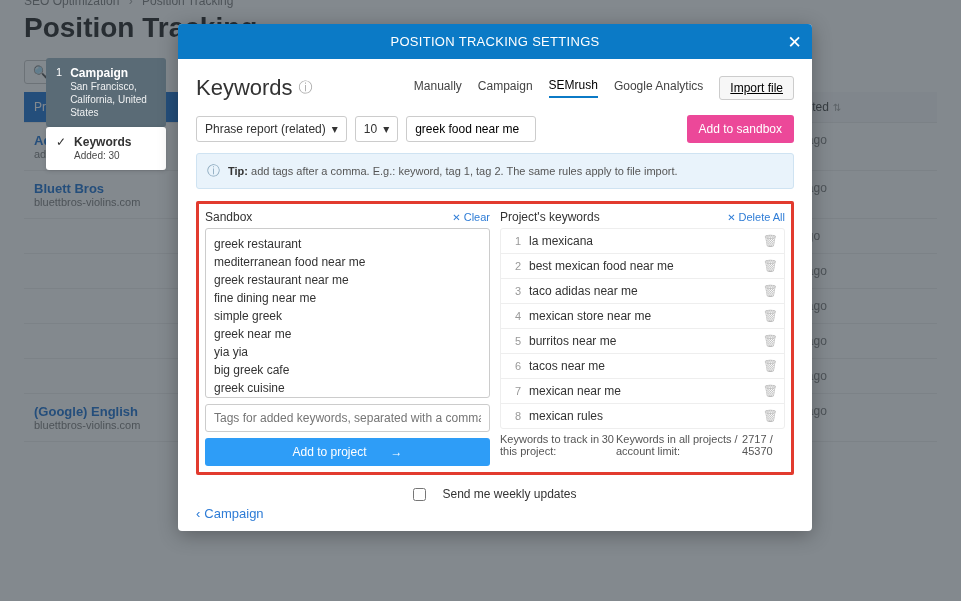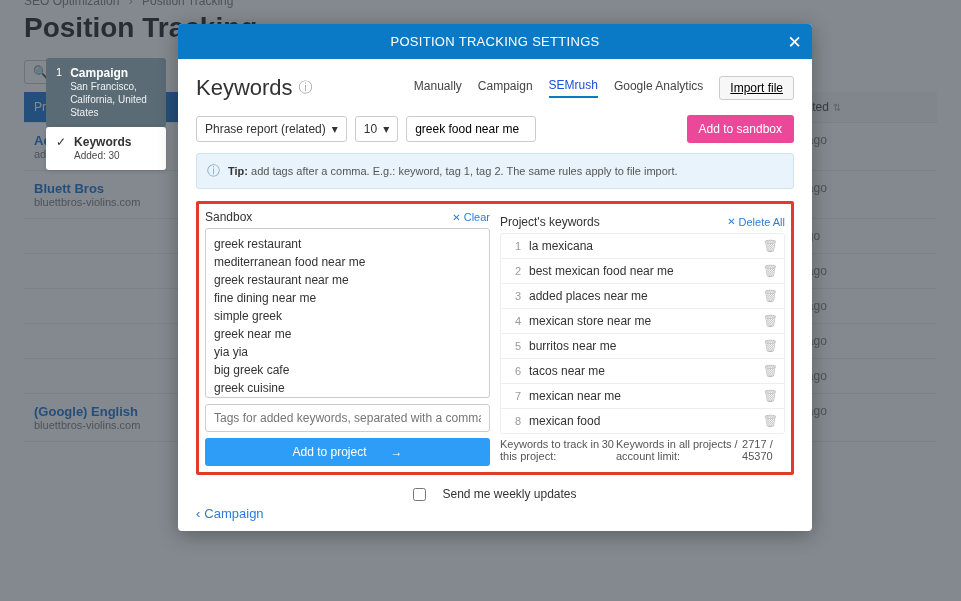--- a/index.html
+++ b/index.html
@@ -48,21 +48,21 @@
   position:relative;
   letter-spacing:0.3px;
 }
 .modal-close { position:absolute; right:10px; top:8px; font-size:17px; cursor:pointer; }
 .modal-body { padding:16px 18px 18px; }
 .kw-head { display:flex; align-items:center; justify-content:space-between; margin-bottom:14px; }
 .kw-title { font-size:22px; font-weight:400; display:flex; align-items:center; gap:6px; }
 .kw-info-icon { color:#aaa; font-size:14px; }
 .kw-tabs { display:flex; align-items:center; gap:16px; font-size:12px; }
 .kw-tab { color:#444; cursor:pointer; padding-bottom:4px; }
-.kw-tab.active { color:#1d4ed8; border-bottom:2px solid #0b7ac6; font-weight:500; }
+.kw-tab.active { color:#000000; border-bottom:2px solid #0b7ac6; font-weight:500; }
 .import-btn { border:1px solid #ccc; background:#f7f7f7; border-radius:3px; padding:4px 10px; font-size:12px; cursor:pointer;text-decoration:underline; }
 .kw-controls { display:flex; align-items:center; gap:8px; margin-bottom:10px; }
 .sel, .inp {
   border:1px solid #ccc; border-radius:3px; padding:5px 8px; font-size:12px;
   background:#fff;
 }
 .sel { display:flex; align-items:center; gap:6px; cursor:pointer; }
 .sel .chev { color:#333; font-size:12px; }
 .add-sandbox { margin-left:auto; background:#ec4899; color:#fff; border:none; border-radius:3px; padding:7px 12px; font-size:12px; cursor:pointer; }
 .tip-bar {
@@ -73,21 +73,21 @@
 .tip-icon { color:#8aa8bd; font-size:13px; }
 .tip-bar b { color:#333; }
 
 .dual-panel {
   border:3px solid #e23b2e;
   border-radius:2px;
   padding:6px;
   display:flex;
   gap:10px;
 }
-.panel { flex:1; display:flex; flex-direction:column;justify-content:center; }
+.panel { flex:1; display:flex; flex-direction:column; }
 .panel-head { display:flex; align-items:center; justify-content:space-between; font-size:12px; margin-bottom:4px; color:#333; }
 .panel-action { color:#2e7cd6; font-size:11px; cursor:pointer; display:flex; align-items:center; gap:3px; }
 .panel-action .x { color:#2e7cd6; font-size:10px; }
 .sandbox-text {
   border:1px solid #ccc; border-radius:3px; padding:6px 8px; font-size:12px;
   color:#333; height:170px; line-height:1.5; overflow:hidden;
 }
 .tag-input {
   border:1px solid #ccc; border-radius:3px; padding:6px 8px; font-size:12px;
   color:#333; margin-top:6px;
@@ -350,21 +350,21 @@
               <span>la mexicana</span>
               <span class="kw-del">🗑</span>
             </div>
             <div class="kw-row">
               <span class="kw-idx">2</span>
               <span>best mexican food near me</span>
               <span class="kw-del">🗑</span>
             </div>
             <div class="kw-row">
               <span class="kw-idx">3</span>
-              <span>added places near me</span>
+              <span>taco adidas near me</span>
               <span class="kw-del">🗑</span>
             </div>
             <div class="kw-row">
               <span class="kw-idx">4</span>
               <span>mexican store near me</span>
               <span class="kw-del">🗑</span>
             </div>
             <div class="kw-row">
               <span class="kw-idx">5</span>
               <span>burritos near me</span>
@@ -375,21 +375,21 @@
               <span>tacos near me</span>
               <span class="kw-del">🗑</span>
             </div>
             <div class="kw-row">
               <span class="kw-idx">7</span>
               <span>mexican near me</span>
               <span class="kw-del">🗑</span>
             </div>
             <div class="kw-row">
               <span class="kw-idx">8</span>
-              <span>mexican food</span>
+              <span>mexican rules</span>
               <span class="kw-del">🗑</span>
             </div>
           </div>
         <div class="kw-stats">
           <div class="row">
               <span>Keywords to track in this project:</span>
               <span>30</span>
             </div>
           <div class="row">
               <span>Keywords in all projects / account limit:</span>

